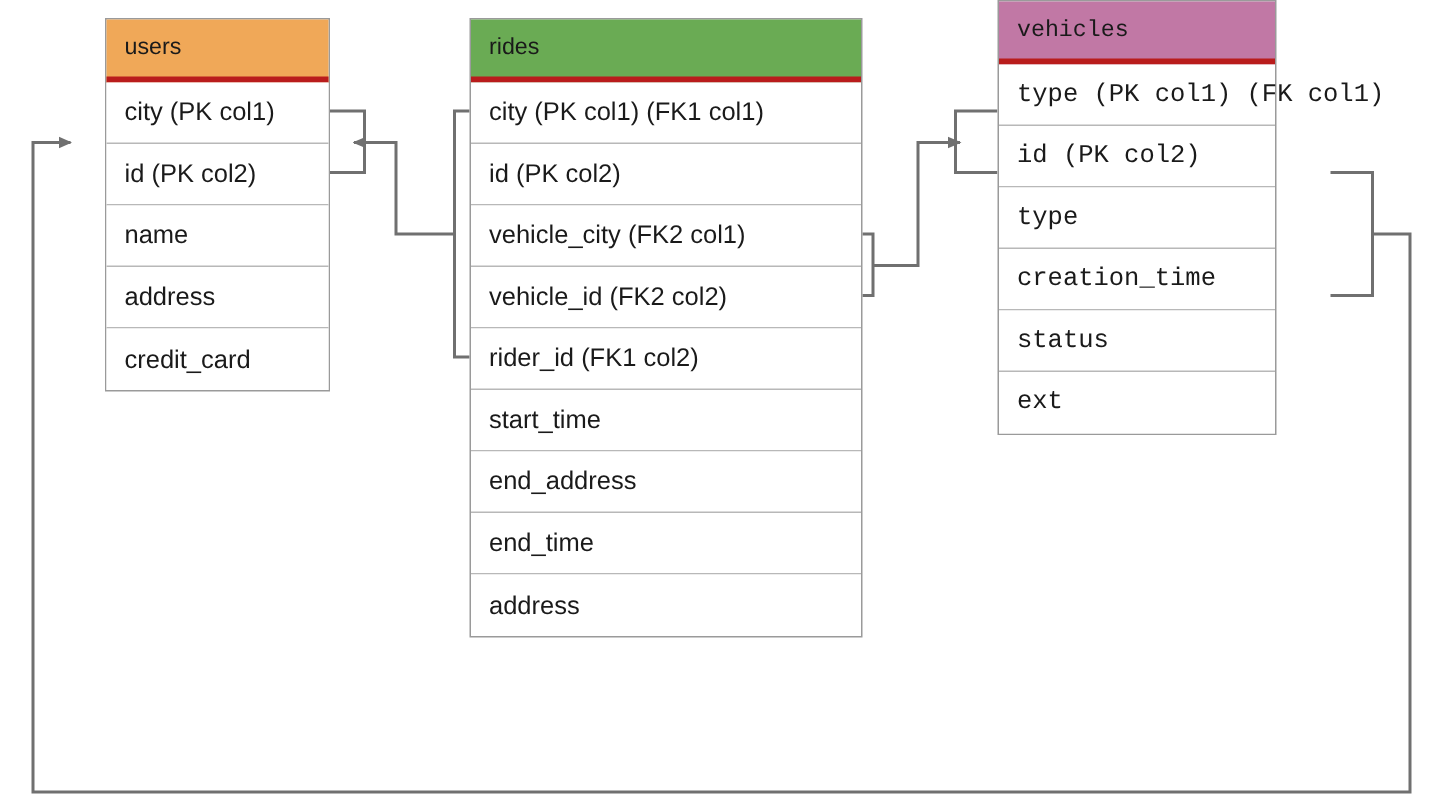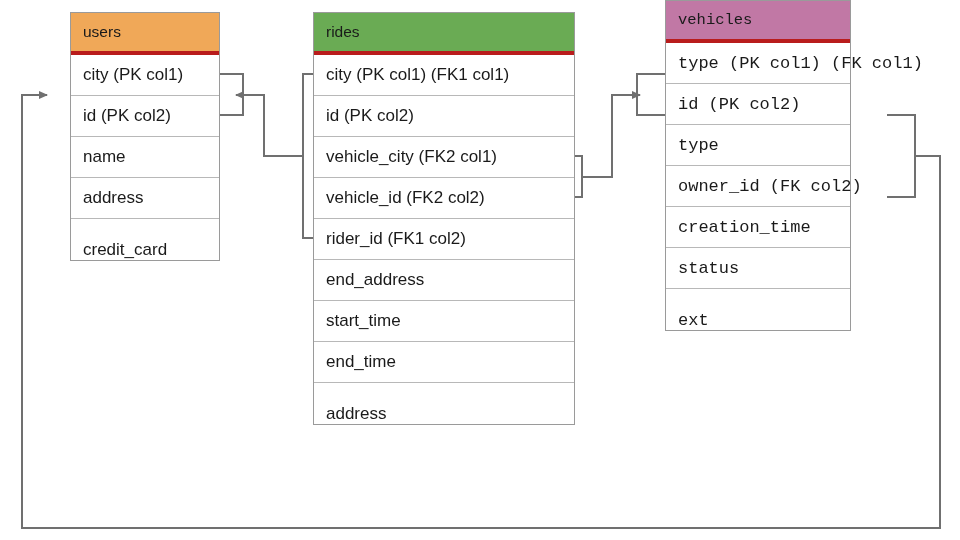--- a/index.html
+++ b/index.html
@@ -31,21 +31,21 @@
     height:41px;
     box-sizing:border-box;
     display:flex;align-items:center;
     padding-left:12px;
     font-size:17px;
     color:#1a1a1a;
     border-bottom:1px solid #b8b8b8;
     background:#ffffff;
     white-space:nowrap;
   }
-  .tbl-row:last-child{border-bottom:none;align-items:flex-end;}
+  .tbl-row:last-child{border-bottom:none;}
 
   #tbl-users{left:70px;top:12px;width:150px;}
   #tbl-rides{left:313px;top:12px;width:262px;}
   #tbl-vehicles{left:665px;top:0;width:186px;font-family:Liberation Mono, monospace;}
 </style>
 </head>
 <body style="background: rgb(255, 255, 255);">
 
 <div id="canvas">
 
@@ -116,24 +116,24 @@
     <div class="tbl-row">
       <span>vehicle_city (FK2 col1)</span>
     </div>
     <div class="tbl-row">
       <span>vehicle_id (FK2 col2)</span>
     </div>
     <div class="tbl-row">
       <span>rider_id (FK1 col2)</span>
     </div>
     <div class="tbl-row">
-      <span>end_address</span>
+      <span>start_time</span>
     </div>
     <div class="tbl-row">
-      <span>start_time</span>
+      <span>end_address</span>
     </div>
     <div class="tbl-row">
       <span>end_time</span>
     </div>
     <div class="tbl-row">
       <span>address</span>
     </div>
   </div>
 
   <div class="table" id="tbl-vehicles">
@@ -143,23 +143,20 @@
     <div class="tbl-row">
       <span>type (PK col1) (FK col1)</span>
     </div>
     <div class="tbl-row">
       <span>id (PK col2)</span>
     </div>
     <div class="tbl-row">
       <span>type</span>
     </div>
     <div class="tbl-row">
-      <span>owner_id (FK col2)</span>
-    </div>
-    <div class="tbl-row">
       <span>creation_time</span>
     </div>
     <div class="tbl-row">
       <span>status</span>
     </div>
     <div class="tbl-row">
       <span>ext</span>
     </div>
   </div>
 

